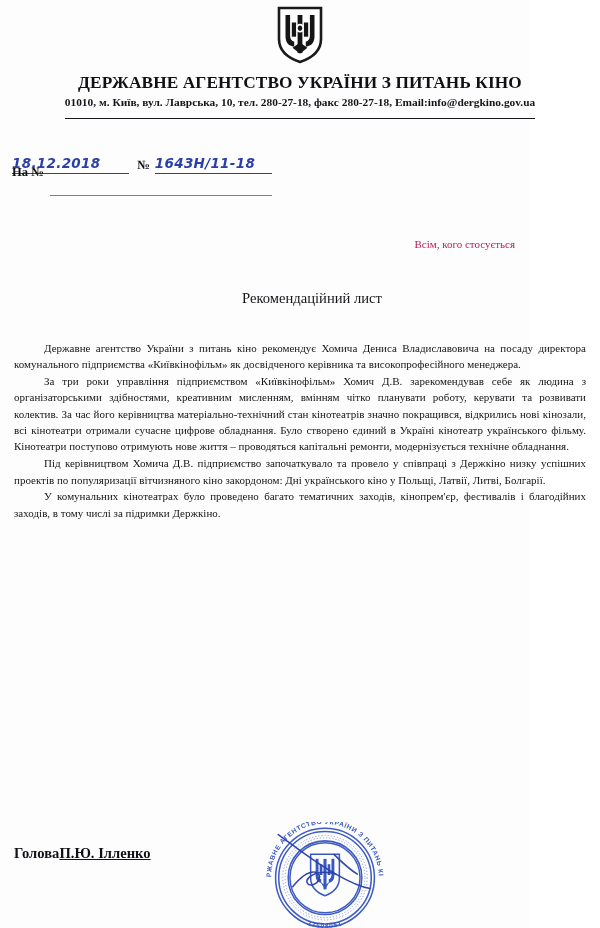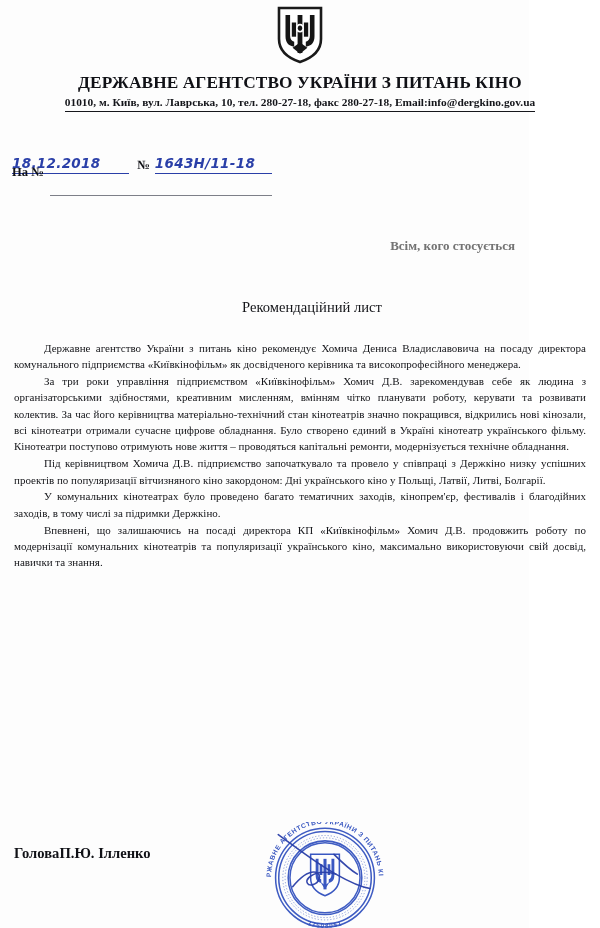--- a/index.html
+++ b/index.html
@@ -54,21 +54,21 @@
     white-space: nowrap;
   }
   .org-contacts {
     margin-top: 3px;
     display: inline-block;
     font-size: 11.4px;
     font-weight: bold;
     line-height: 1.2;
     color: #14151a;
     border-bottom: 1.6px solid #16171c;
-    padding-bottom: 1px;
+    padding-bottom: 8px;
     white-space: nowrap;
   }
 
   
   .ref-block {
     position: absolute;
     top: 152px;
     left: 12px;
     width: 260px;
   }
@@ -124,30 +124,30 @@
     margin-left: 6px;
     border-bottom: 1.1px solid #7d7f88;
     height: 13px;
   }
 
   
   .addressee {
     position: absolute;
     top: 238px;
     right: 14px;
-    font-size: 13px;
-    font-weight: bold;
-    color: #737373;
+    font-size: 11px;
+    font-weight: normal;
+    color: #be185d;
     white-space: nowrap;
   }
 
   
   .subject {
     position: absolute;
-    top: 299px;
+    top: 290px;
     left: 0;
     width: 600px;
     text-align: center;
     padding-left: 24px;
     box-sizing: border-box;
     font-size: 14.6px;
     color: #141519;
   }
 
   
@@ -177,21 +177,21 @@
     display: flex;
     justify-content: flex-start;
     align-items: baseline;
   }
   .sig-title, .sig-name {
     font-size: 14.6px;
     font-weight: bold;
     color: #101116;
     white-space: nowrap;
   }
-  .sig-name { padding-right: 5px; }
+  .sig-name { padding-right: 5px; text-decoration: underline; }
 
   
   .stamp {
     position: absolute;
     left: 249px;
     top: 822px;
     width: 152px;
     height: 106px;
     overflow: hidden;
     pointer-events: none;
@@ -242,21 +242,20 @@
 
   <div class="addressee">Всім, кого стосується</div>
 
   <div class="subject">Рекомендаційний лист</div>
 
   <div class="body-copy">
     <p class="para">Державне агентство України з питань кіно  рекомендує Хомича Дениса Владиславовича на посаду директора комунального підприємства «Київкінофільм» як досвідченого керівника та високопрофесійного менеджера.</p>
     <p class="para">За три роки управління підприємством «Київкінофільм» Хомич Д.В. зарекомендував себе як людина з організаторськими здібностями, креативним мисленням, вмінням чітко планувати роботу, керувати та розвивати колектив. За час його керівництва матеріально-технічний стан кінотеатрів значно покращився, відкрились нові кінозали, всі кінотеатри отримали сучасне цифрове обладнання. Було створено єдиний в Україні кінотеатр українського фільму. Кінотеатри поступово отримують нове життя – проводяться капітальні ремонти, модернізується технічне обладнання.</p>
     <p class="para">Під керівництвом Хомича Д.В. підприємство започаткувало та провело у співпраці з Держкіно низку успішних проектів  по популяризації вітчизняного кіно закордоном: Дні українського кіно у Польщі, Латвії, Литві, Болгарії.</p>
     <p class="para">У комунальних кінотеатрах було проведено багато тематичних заходів, кінопрем'єр, фестивалів і благодійних заходів, в тому числі за підримки Держкіно.</p>
-    <p class="para">Впевнені, що залишаючись  на посаді директора КП «Київкінофільм» Хомич Д.В. продовжить роботу по модернізації комунальних кінотеатрів та популяризації українського кіно, максимально використовуючи свій досвід, навички та знання.</p>
   </div>
 
   <div class="sig-row">
     <div class="sig-title">Голова</div>
     <div class="sig-name">П.Ю. Ілленко</div>
   </div>
 
   <div class="stamp">
     <svg width="152" height="106" viewBox="0 0 152 118">
       <defs>

